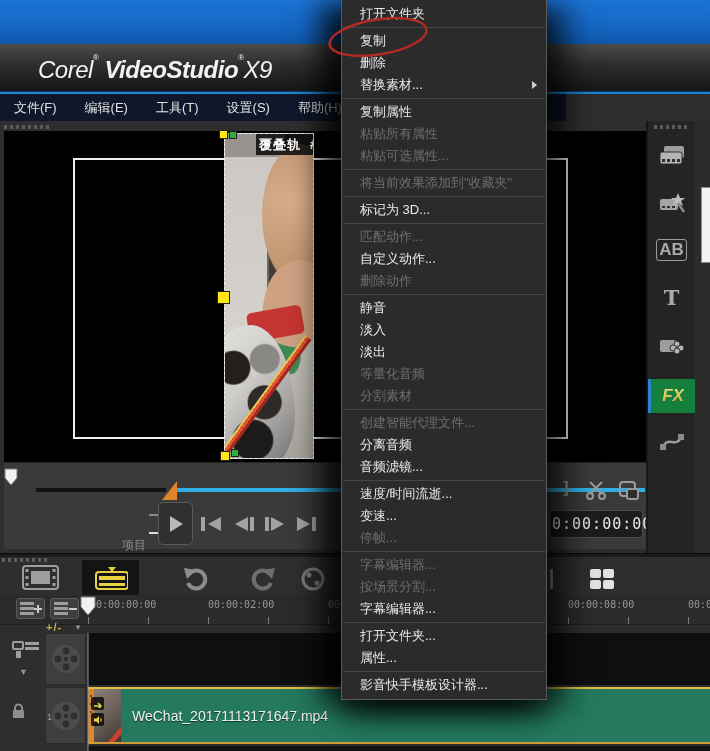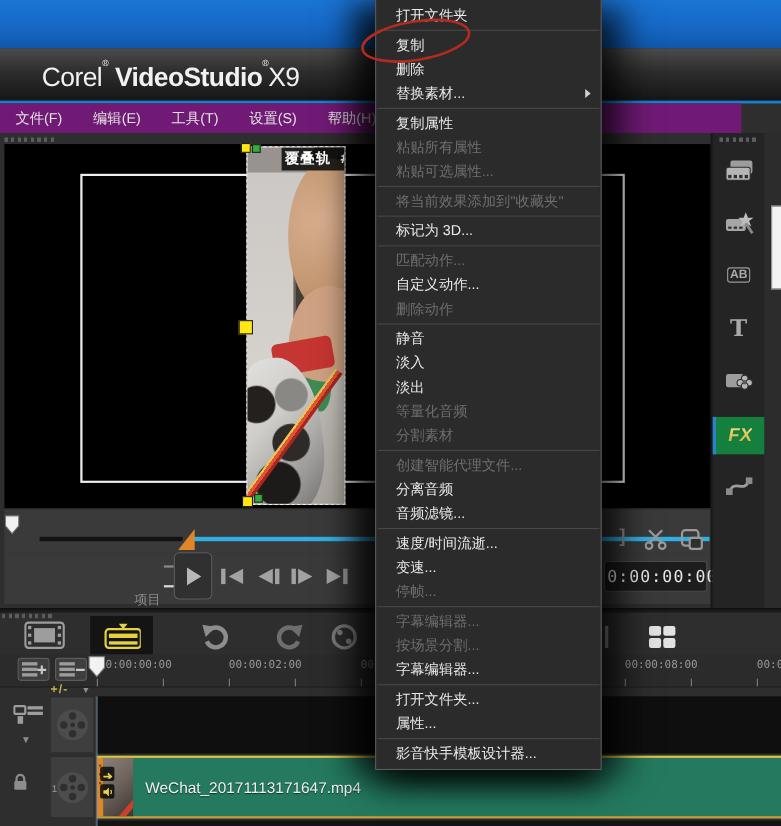--- a/index.html
+++ b/index.html
@@ -9,26 +9,26 @@
     background:#2e2e2e; font-family:"Liberation Sans", sans-serif;
     -webkit-font-smoothing:antialiased;
   }
   .abs { position:absolute; }
 
   
   .titlebar { left:0; top:0; width:710px; height:44px;
     background:linear-gradient(180deg,#1b74d4 0%,#1668c6 55%,#0f58ab 100%); }
   .logobar { left:0; top:44px; width:710px; height:47px;
     background:linear-gradient(180deg,#4b4b4b 0%,#2d2d2d 45%,#161616 100%); }
-  .logo { position:absolute; left:38px; top:9px; color:#f1f1f1; font-size:24px; letter-spacing:-0.5px; white-space:nowrap; }
+  .logo { position:absolute; left:38px; top:9px; color:#f1f1f1; font-size:24px; letter-spacing:-0.5px; white-space:nowrap;font-style:italic; }
   .logo .lt { font-weight:400; }
   .logo .bd { font-weight:700; }
   .logo sup { font-size:8px; vertical-align:18px; }
   .accent { left:0; top:91px; width:710px; height:3px; background:#1d85d0; border-top:1px solid #0a3a66; }
-  .menubar { left:0; top:94px; width:674px; height:27px; background:#701a75; display:flex; align-items:flex-end; }
+  .menubar { left:0; top:94px; width:566px; height:27px; background:#0f172a; display:flex; align-items:flex-end; }
   .menubar .mb { color:#e2e2e2; font-size:13px; padding:0 14px; height:27px; line-height:27px; }
 
   .grip { height:4px; background:repeating-linear-gradient(90deg,#5d5d5d 0 3px,transparent 3px 6px); }
 
   
   .video-area { left:4px; top:131px; width:642px; height:331px; background:#000; }
   .safe-frame { left:73px; top:158px; width:495px; height:281px; border:2px solid #eceff1; }
   .photo { left:224px; top:133px; width:90px; height:326px; overflow:hidden; background:#c9c5c2; border:1px dashed #f0f0f0; }
   .photo > div { position:absolute; }
   .ph-ceil   { left:0; top:0; width:100%; height:7%; background:#99938f; }
@@ -79,21 +79,21 @@
   .spin .dn { border-top:6px solid #d8d8d8; }
 
   
   .vdiv { left:646px; top:121px; width:2px; height:432px; background:#181818; }
   .sidebar { left:648px; top:121px; width:47px; height:432px; background:#242424; }
   .sb-ic { position:absolute; left:0; width:47px; height:32px; display:flex; align-items:center; justify-content:center;
            color:#a9a9a9; }
   .sb-sel { background:#15803d; border-left:3px solid #2e7fd0; }
   .fx-txt { font-weight:bold; font-style:italic; font-size:17px;
             background:linear-gradient(180deg,#f6e18a,#d1a42c); -webkit-background-clip:text; background-clip:text; color:transparent; }
-  .ab-txt { font-size:11px; font-weight:bold; border:1px solid #9a9a9a; border-radius:3px; padding:0 2px; }
+  .ab-txt { font-size:17px; font-weight:bold; border:1px solid #9a9a9a; border-radius:3px; padding:0 2px; }
   .t-txt  { font-family:"DejaVu Serif", serif; font-size:21px; font-weight:bold; }
   .library { left:695px; top:121px; width:15px; height:432px; background:#2c2c2c; }
   .lib-thumb { left:701px; top:187px; width:9px; height:76px; background:#f4f4f4; border:1px solid #8c8c8c; border-right:none; }
 
   
   .tl-div { left:0; top:553px; width:710px; height:4px; background:#1b1b1b; border-top:1px solid #0b0b0b; }
   .tl-toolbar { left:0; top:557px; width:710px; height:38px; background:#2e2e2e; }
   .sel-box { left:82px; top:560px; width:57px; height:35px; background:#141414; display:flex; align-items:center; justify-content:center; }
   .ruler { left:0; top:595px; width:710px; height:30px; background:#2b2b2b; border-bottom:1px solid #1e1e1e; }
   .r-label { position:absolute; top:4px; color:#979797; font-size:10px; font-family:"DejaVu Sans Mono", monospace; white-space:nowrap; }

